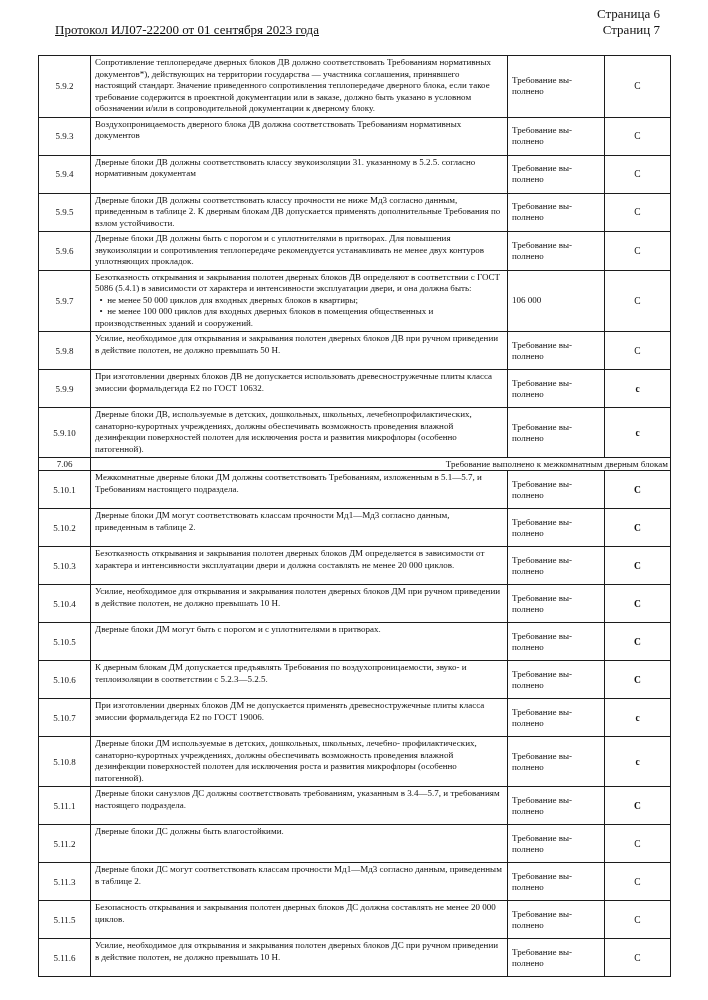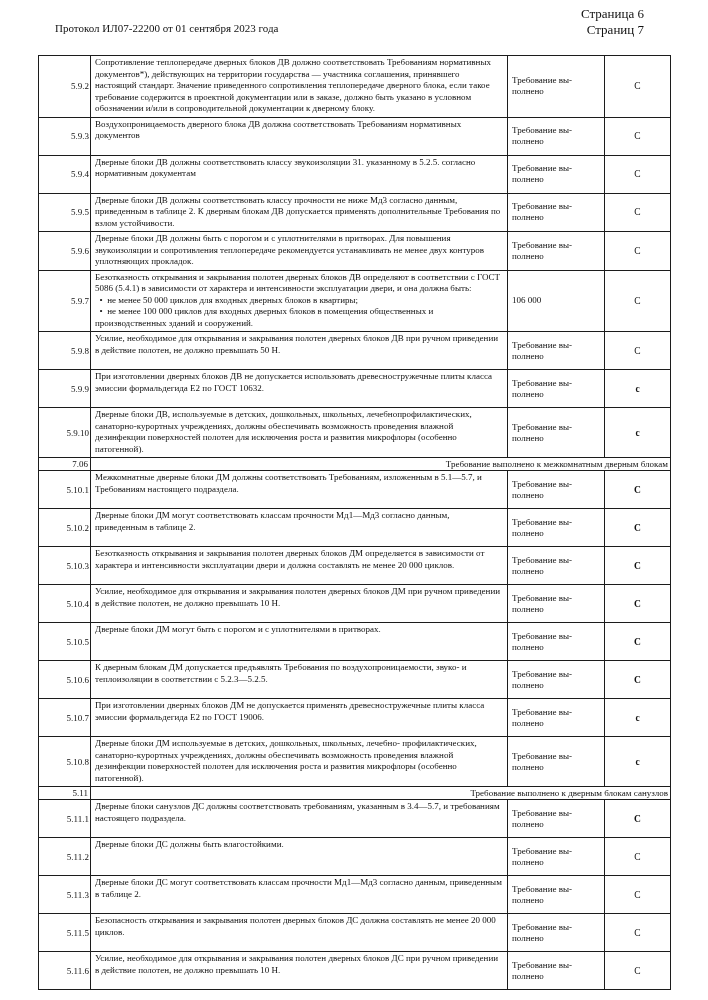--- a/index.html
+++ b/index.html
@@ -17,26 +17,27 @@
     overflow: hidden;
   }
   .page-header {
     position: relative;
     height: 54px;
   }
   .header-left {
     position: absolute;
     left: 55px;
     top: 22px;
-    font-size: 11px;
+    font-size: 13px;
     white-space: nowrap;
+    text-decoration: underline;
   }
   .header-right {
     position: absolute;
-    right: 64px;
+    right: 48px;
     top: 6px;
     text-align: right;
     font-size: 13px;
     line-height: 16px;
   }
   table.req-table {
     position: absolute;
     left: 38px;
     top: 55px;
     width: 608px;
@@ -44,21 +45,21 @@
     table-layout: fixed;
     font-size: 9px;
   }
   .req-table td {
     border: 1px solid #1c1c1c;
     vertical-align: middle;
     overflow: hidden;
   }
   .req-table td.num {
     width: 49px;
-    text-align: right;
+    text-align: center;
     padding: 1px;
   }
   .req-table td.text {
     width: 408px;
     vertical-align: top;
     text-align: left;
     padding: 1px 4px 2px 4px;
     line-height: 11.5px;
     height: 34px;
     white-space: pre-line;
@@ -223,24 +224,20 @@
 полнено</td>
       <td class="c bold">с</td>
     </tr>
         <tr>
       <td class="num">5.10.8</td>
       <td class="text">Дверные блоки ДМ используемые в детских, дошкольных, школьных, лечебно- профилактических, санаторно-курортных учреждениях, должны обеспечивать возможность проведения влажной дезинфекции поверхностей полотен для исключения роста и развития микрофлоры (особенно патогенной).</td>
       <td class="status">Требование вы-
 полнено</td>
       <td class="c bold">с</td>
     </tr>
-        <tr class="section">
-      <td class="num">5.11</td>
-      <td class="section-text" colspan="3">Требование выполнено к дверным блокам санузлов</td>
-    </tr>
         <tr>
       <td class="num">5.11.1</td>
       <td class="text">Дверные блоки санузлов ДС должны соответствовать требованиям, указанным в 3.4—5.7, и требованиям настоящего подраздела.</td>
       <td class="status">Требование вы-
 полнено</td>
       <td class="c bold">С</td>
     </tr>
         <tr>
       <td class="num">5.11.2</td>
       <td class="text">Дверные блоки ДС должны быть влагостойкими.</td>

